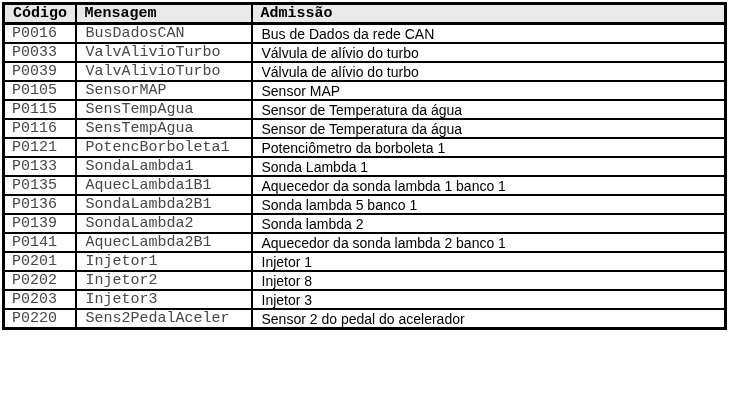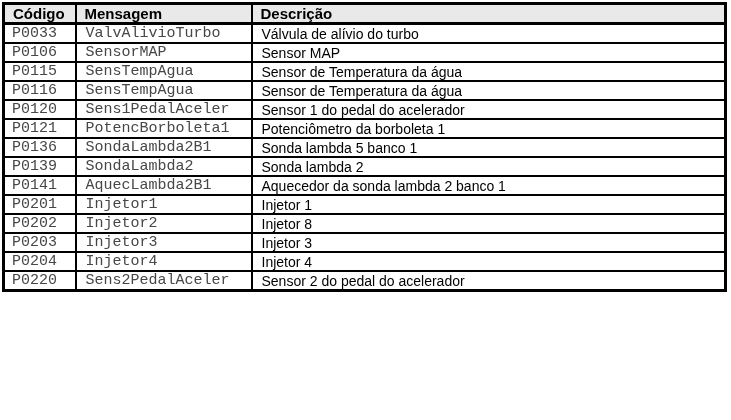--- a/index.html
+++ b/index.html
@@ -28,21 +28,21 @@
   }
   .fault-table thead tr {
     height: 19px;
   }
   .fault-table tbody tr {
     height: 18px;
   }
   .fault-table th {
     background: #e9e9e9;
     border-bottom-width: 3px;
-    font-family: Liberation Sans, sans-serif;
+    font-family: Liberation Mono, monospace;
     font-weight: bold;
     font-size: 15px;
     color: #000000;
     text-align: left;
     padding-left: 8px;
   }
   .fault-table td.code {
     font-family: "Liberation Mono", monospace;
     font-size: 15px;
     color: #474747;
@@ -70,53 +70,68 @@
 <table class="fault-table">
   <colgroup>
     <col class="c-codigo">
     <col class="c-mensagem">
     <col class="c-descricao">
   </colgroup>
   <thead>
     <tr>
       <th>Código</th>
       <th>Mensagem</th>
-      <th>Descrição</th>
+      <th>Admissão</th>
     </tr>
   </thead>
   <tbody>
+      <tr>
+    <td class="code">P0016</td>
+    <td class="msg">BusDadosCAN</td>
+    <td class="desc">Bus de Dados da rede CAN</td>
+  </tr>
       <tr>
     <td class="code">P0033</td>
     <td class="msg">ValvAlivioTurbo</td>
     <td class="desc">Válvula de alívio do turbo</td>
   </tr>
       <tr>
-    <td class="code">P0106</td>
+    <td class="code">P0039</td>
+    <td class="msg">ValvAlivioTurbo</td>
+    <td class="desc">Válvula de alívio do turbo</td>
+  </tr>
+      <tr>
+    <td class="code">P0105</td>
     <td class="msg">SensorMAP</td>
     <td class="desc">Sensor MAP</td>
   </tr>
       <tr>
     <td class="code">P0115</td>
     <td class="msg">SensTempAgua</td>
     <td class="desc">Sensor de Temperatura da água</td>
   </tr>
       <tr>
     <td class="code">P0116</td>
     <td class="msg">SensTempAgua</td>
     <td class="desc">Sensor de Temperatura da água</td>
   </tr>
       <tr>
-    <td class="code">P0120</td>
-    <td class="msg">Sens1PedalAceler</td>
-    <td class="desc">Sensor 1 do pedal do acelerador</td>
-  </tr>
-      <tr>
     <td class="code">P0121</td>
     <td class="msg">PotencBorboleta1</td>
     <td class="desc">Potenciômetro da borboleta 1</td>
+  </tr>
+      <tr>
+    <td class="code">P0133</td>
+    <td class="msg">SondaLambda1</td>
+    <td class="desc">Sonda Lambda 1</td>
+  </tr>
+      <tr>
+    <td class="code">P0135</td>
+    <td class="msg">AquecLambda1B1</td>
+    <td class="desc">Aquecedor da sonda lambda 1 banco 1</td>
   </tr>
       <tr>
     <td class="code">P0136</td>
     <td class="msg">SondaLambda2B1</td>
     <td class="desc">Sonda lambda 5 banco 1</td>
   </tr>
       <tr>
     <td class="code">P0139</td>
     <td class="msg">SondaLambda2</td>
     <td class="desc">Sonda lambda 2</td>
@@ -135,23 +150,18 @@
     <td class="code">P0202</td>
     <td class="msg">Injetor2</td>
     <td class="desc">Injetor 8</td>
   </tr>
       <tr>
     <td class="code">P0203</td>
     <td class="msg">Injetor3</td>
     <td class="desc">Injetor 3</td>
   </tr>
       <tr>
-    <td class="code">P0204</td>
-    <td class="msg">Injetor4</td>
-    <td class="desc">Injetor 4</td>
-  </tr>
-      <tr>
     <td class="code">P0220</td>
     <td class="msg">Sens2PedalAceler</td>
     <td class="desc">Sensor 2 do pedal do acelerador</td>
   </tr>
     </tbody>
 </table>
 
 </body></html>

